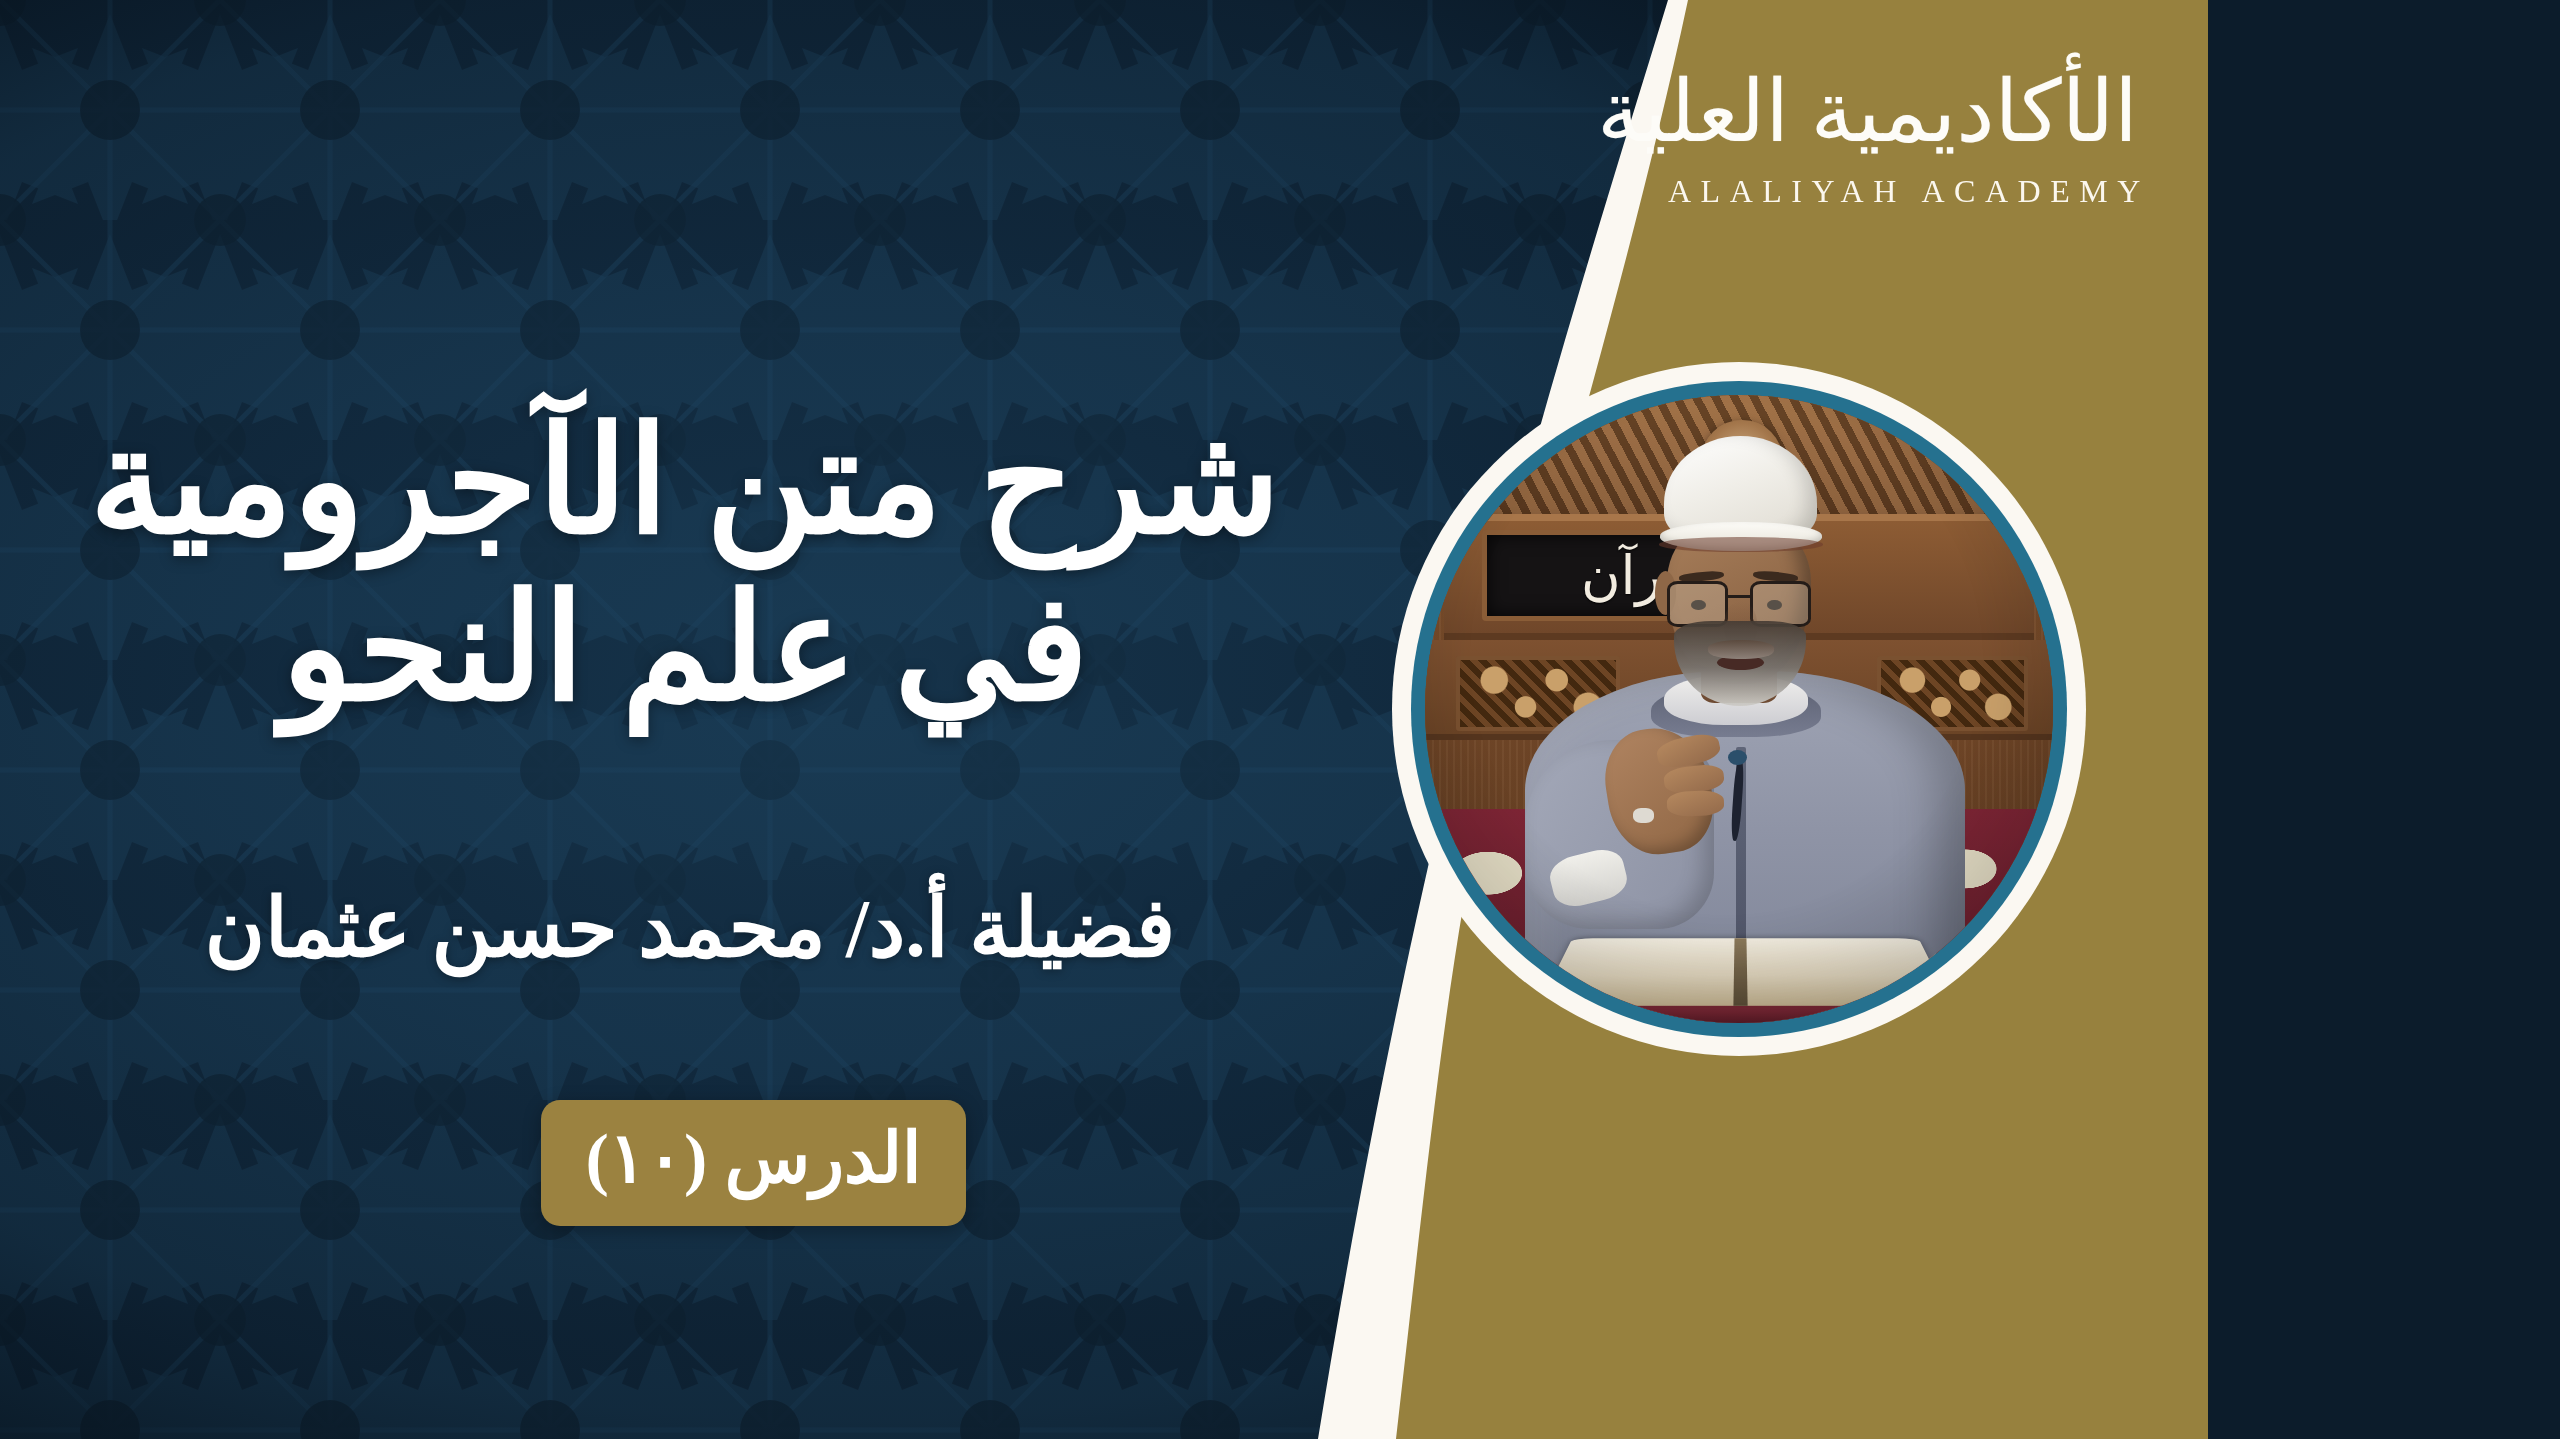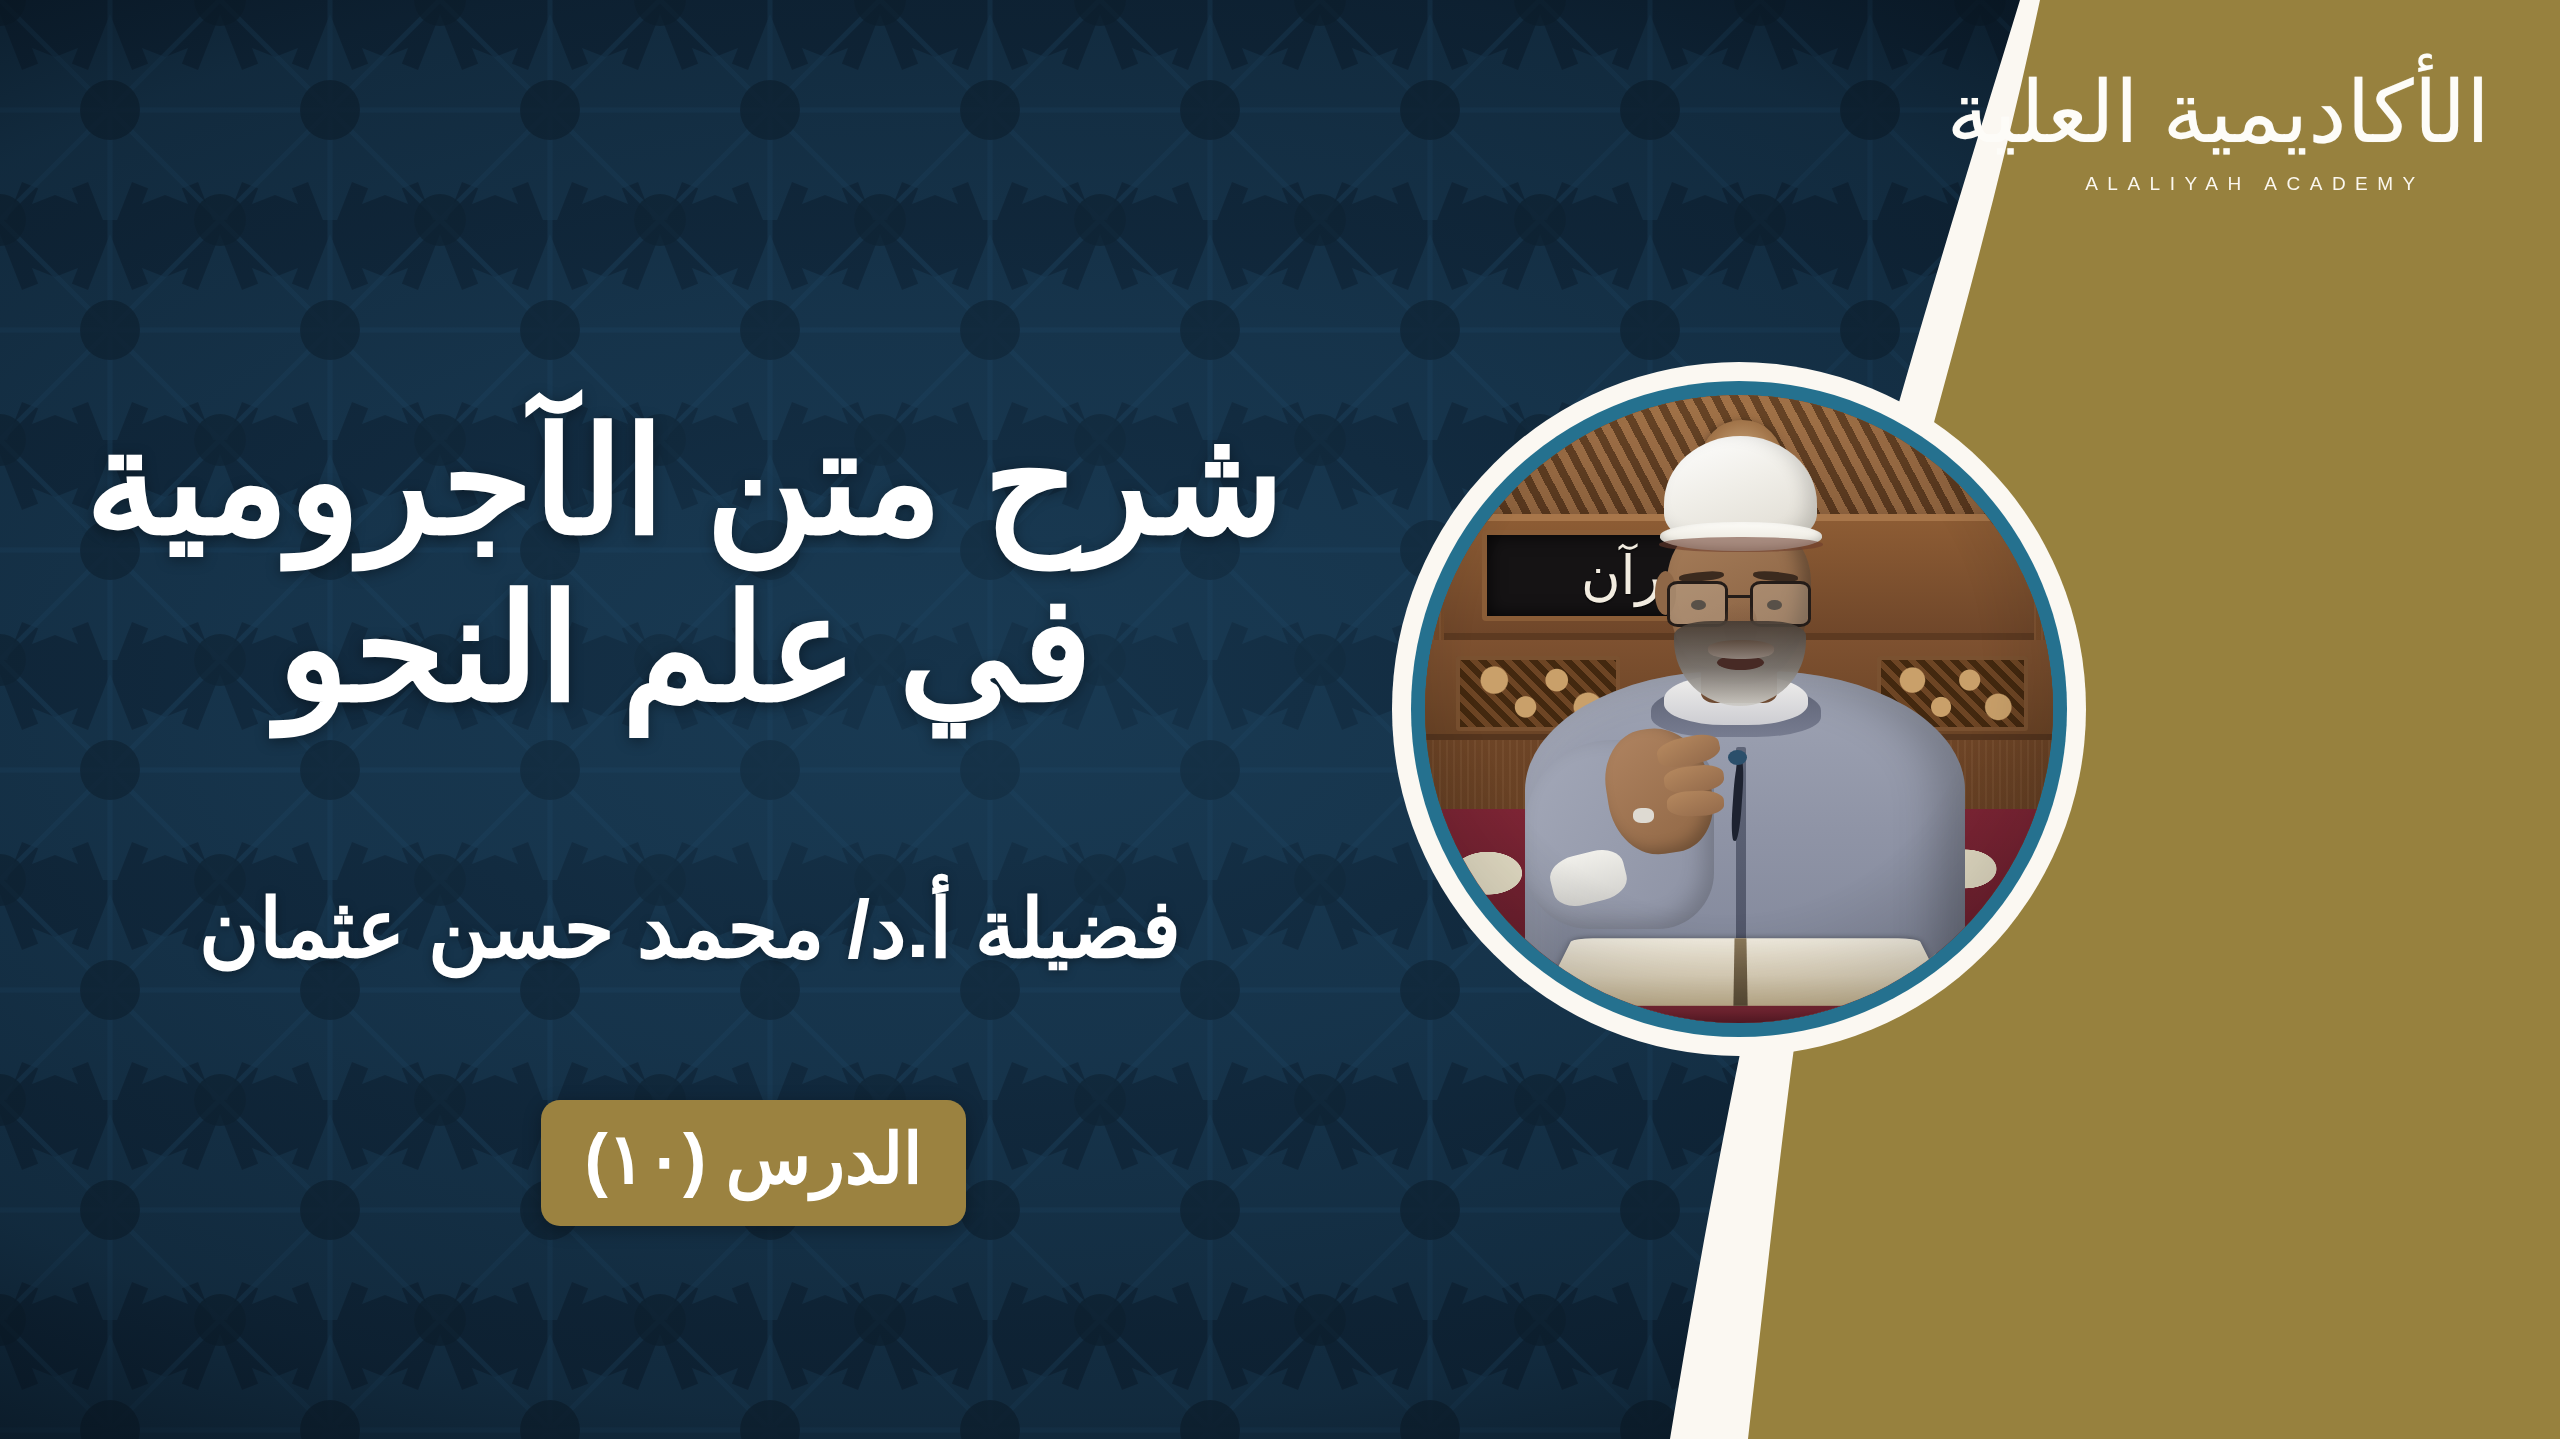--- a/index.html
+++ b/index.html
@@ -1,23 +1,23 @@
 <!DOCTYPE html>
 <html lang="ar"><head>
 <meta charset="utf-8">
 <title>Alaliyah Academy Lesson Card</title>
 <style>
   html,body{margin:0;padding:0;background:#0c1c2b;}
   *{box-sizing:border-box;}
 
   .stage{
     position:relative;
-    width:2560px;height:1439px;
+    width:2208px;height:1439px;
     overflow:hidden;
-    font-family:Liberation Sans, sans-serif;
+    font-family:Liberation Serif, serif;
     background:#10273b;
   }
 
   
   .bg-base{
     position:absolute;inset:0;
     background:#10273b;
   }
   .bg-pattern{
     position:absolute;inset:0;
@@ -60,21 +60,21 @@
     line-height:1.18;
     font-weight:400;
     direction:rtl;
     letter-spacing:-1px;
     white-space:nowrap;
     text-shadow:0 0 1px rgba(255,255,255,.35);
   }
   .logo-en{
     display:block;
     margin-top:10px;
-    font-size:19px;
+    font-size:32px;
     letter-spacing:9.5px;
     font-weight:400;
     color:#fbf7ee;
     white-space:nowrap;
   }
 
   
   .portrait-wrap{
     position:absolute;
     left:1392px;top:362px;

